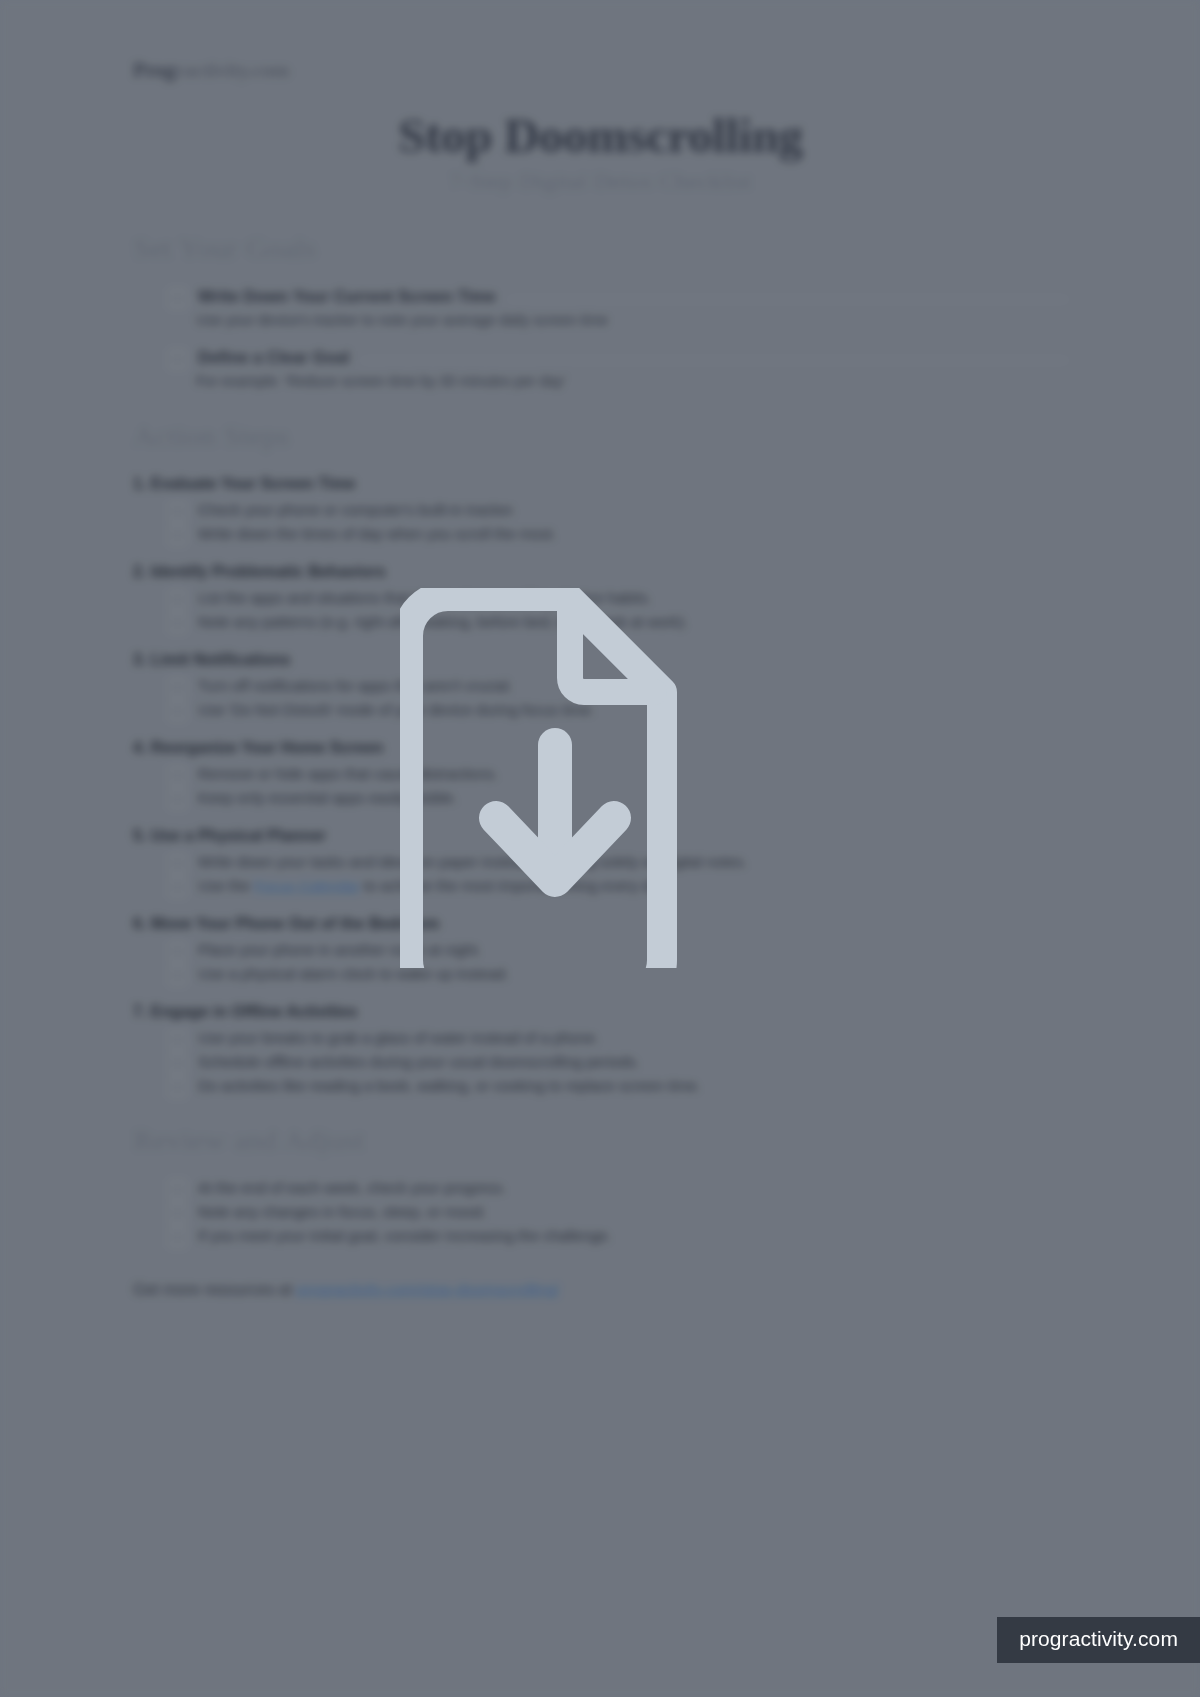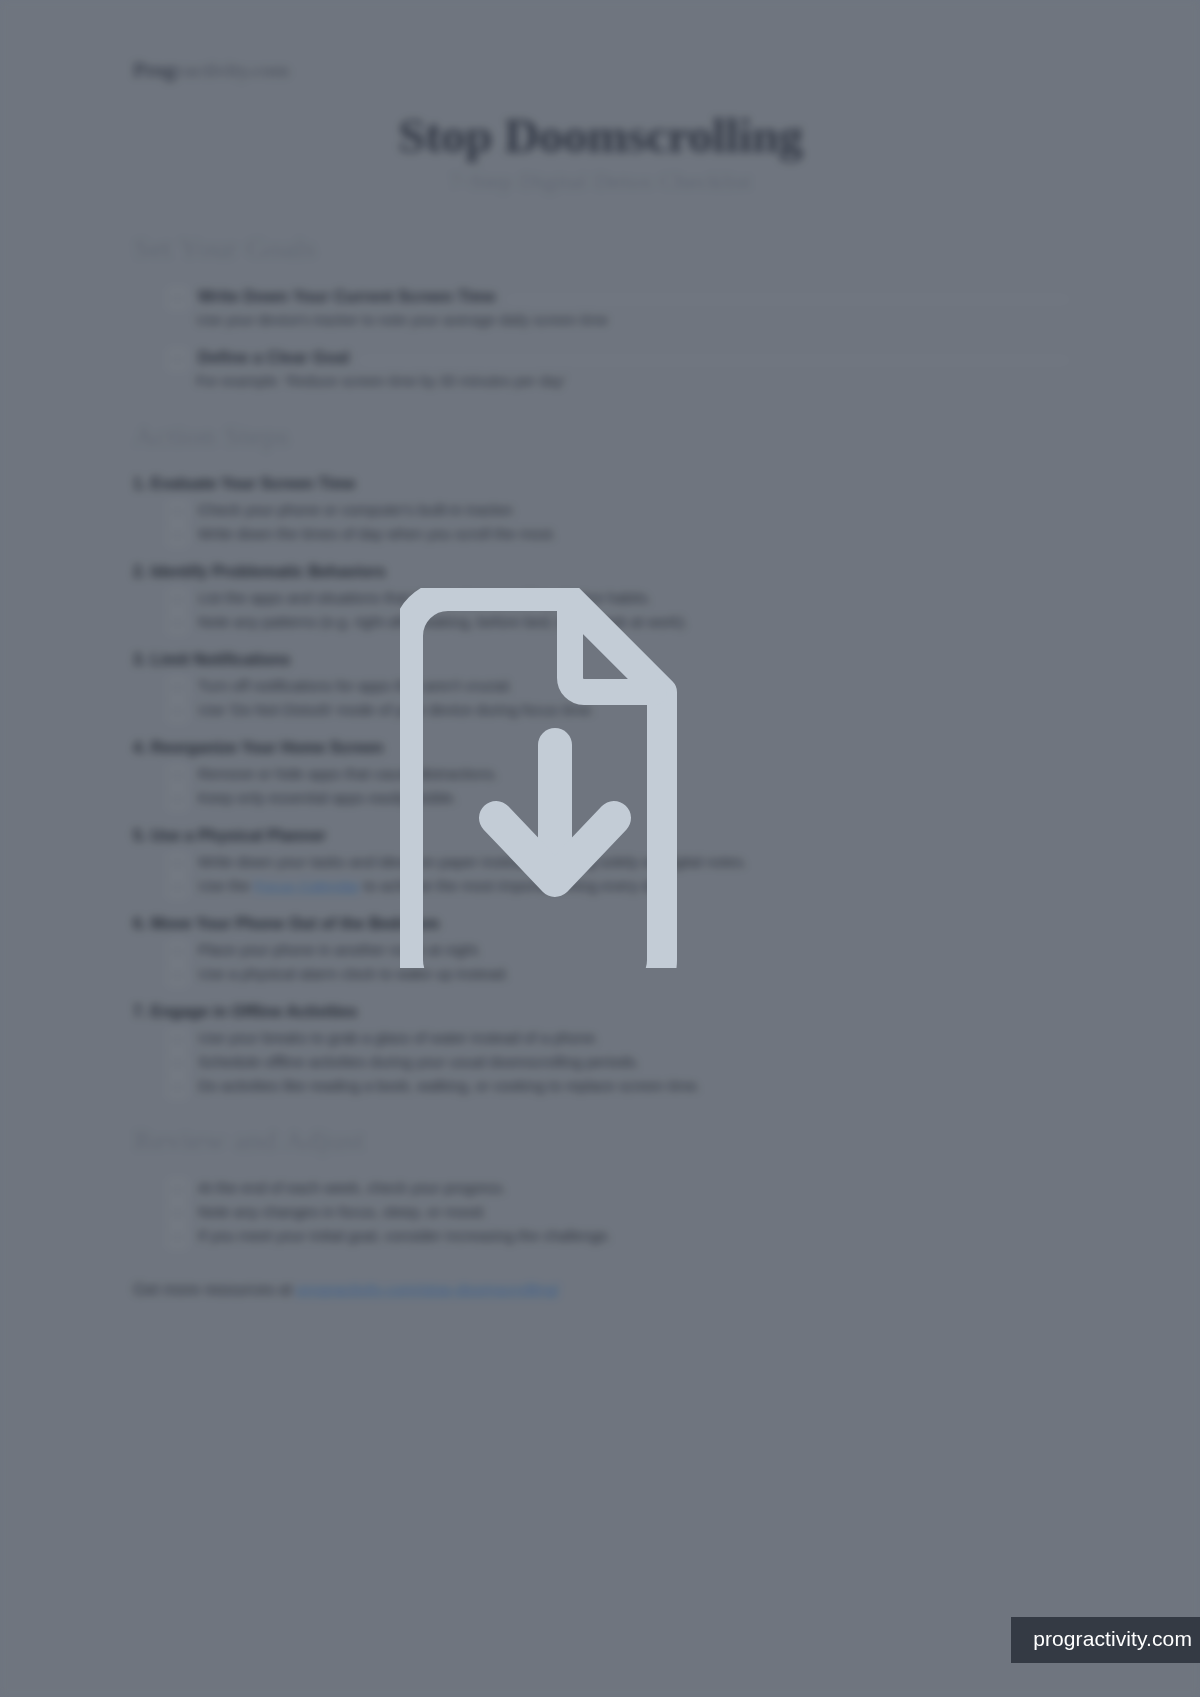--- a/index.html
+++ b/index.html
@@ -164,21 +164,21 @@
   #download-overlay svg { display: block; }
 
   
   #watermark-badge {
     position: absolute;
     right: 0px;
     bottom: 34px;
     background: #343a44;
     color: #ffffff;
     font-size: 21px;
-    padding: 10px 8px 12px 22px;
+    padding: 10px 22px 12px 22px;
     letter-spacing: 0.1px;
     font-family: "Liberation Sans", sans-serif;
   }
 </style>
 </head>
 <body>
 
 <div id="doc-sheet">
   <div class="page-inner">
 

